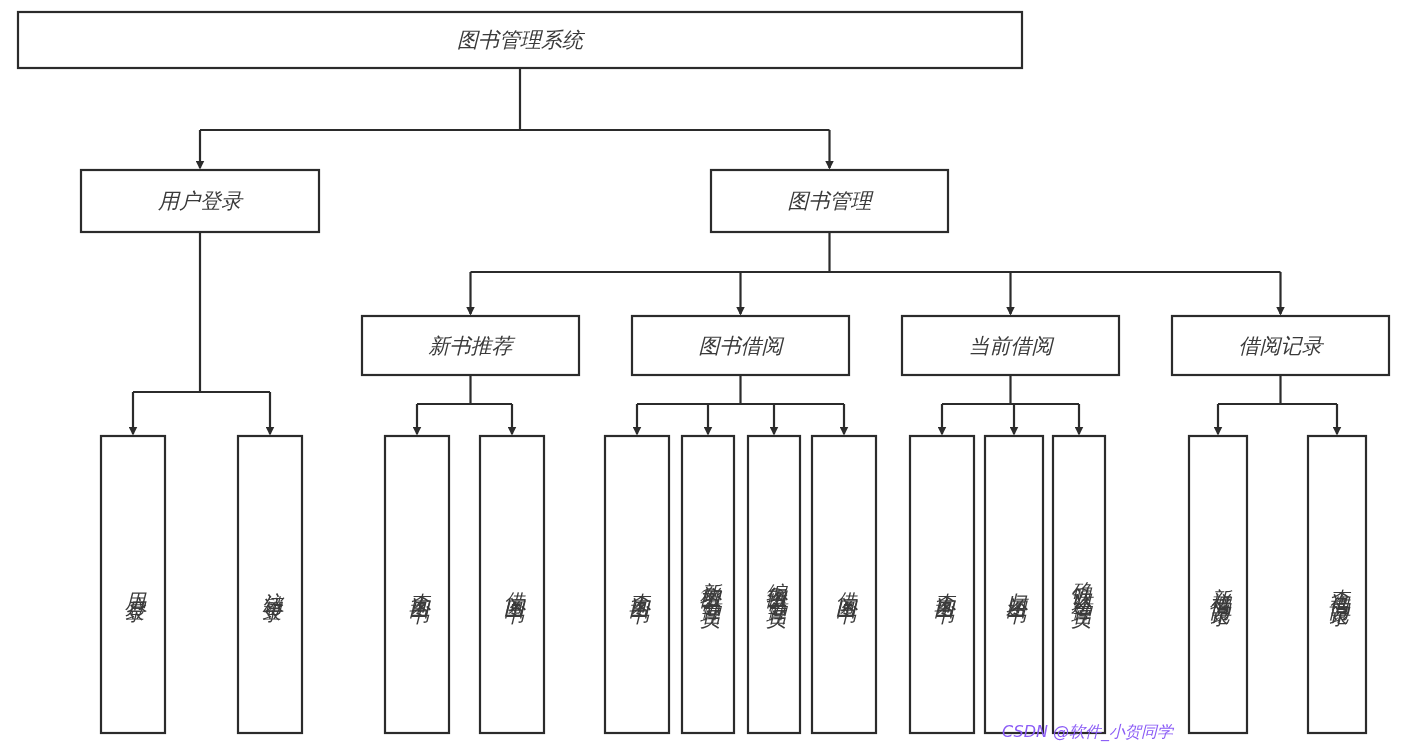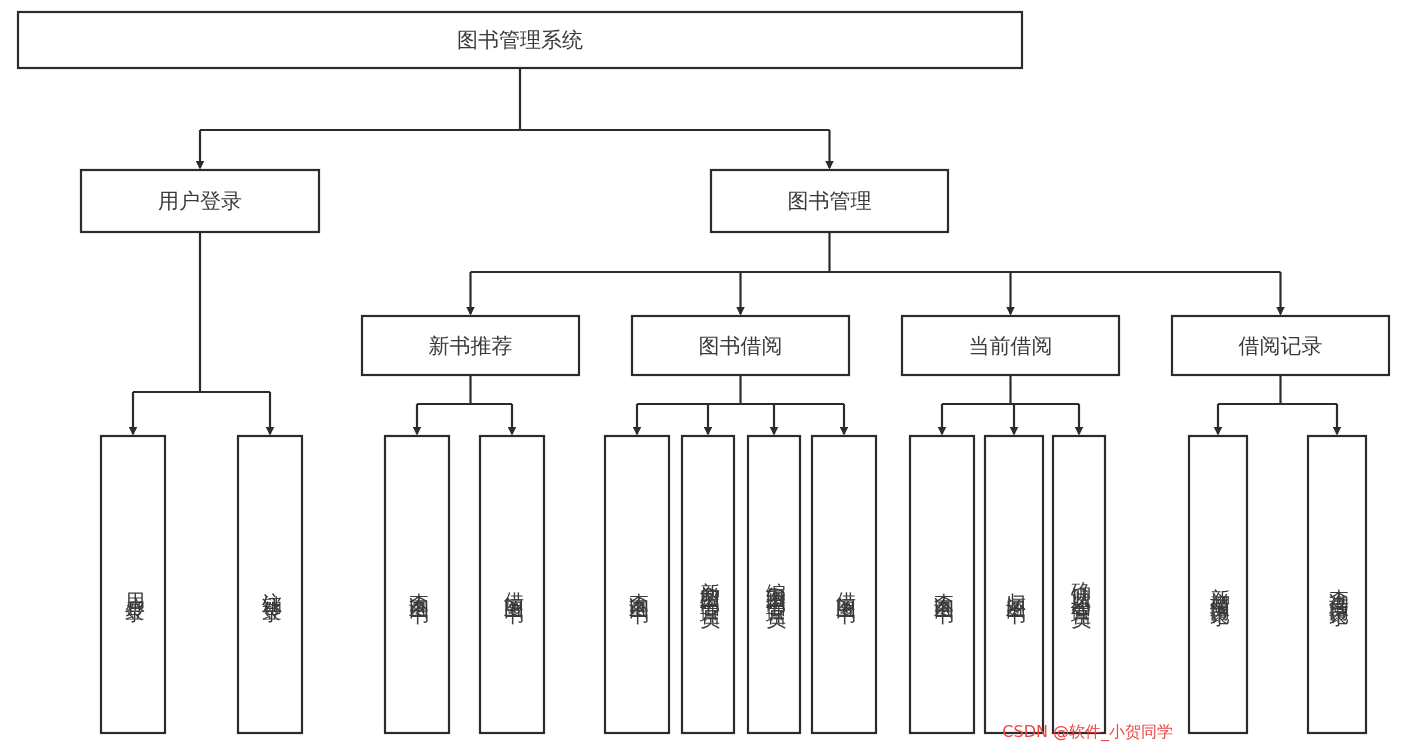--- a/index.html
+++ b/index.html
@@ -1,38 +1,38 @@
 <!DOCTYPE html>
 <html><head>
 <meta charset="utf-8">
 <style>
   html,body{margin:0;padding:0;background:#ffffff;}
   body{
     font-family:"DejaVu Sans","Liberation Sans",sans-serif;
     width:1405px;height:747px;overflow:hidden;position:relative;
   }
-  #stage{position:relative;width:1181px;height:747px;background:#fff;}
+  #stage{position:relative;width:1181px;height:747px;background:#fff;font-style:italic;}
   svg#tree{position:absolute;left:0;top:0;width:1405px;height:747px;}
   .node-rect{fill:#ffffff;stroke:#2b2b2b;stroke-width:2.2;}
   .conn{stroke:#2b2b2b;stroke-width:2.2;fill:none;stroke-linecap:butt;}
   .arrow-head{fill:#2b2b2b;}
   .node-label{
     font-family:"DejaVu Sans","Liberation Sans",sans-serif;
     fill:#3a3a3a;font-size:21px;dominant-baseline:middle;text-anchor:middle;
   }
   .leaf-label{
     font-family:"DejaVu Sans","Liberation Sans",sans-serif;
     fill:#3a3a3a;font-size:20px;
     writing-mode:vertical-rl;text-orientation:upright;
     text-anchor:middle;letter-spacing:4px;
   }
   .watermark{
     position:absolute;right:8px;bottom:4px;
     font-family:"DejaVu Sans","Liberation Sans",sans-serif;
-    font-size:16px;color:#ef4444;white-space:nowrap;user-select:none;margin-left:8px;
+    font-size:16px;color:#8b5cf6;white-space:nowrap;user-select:none;margin-left:8px;
   }
 </style>
 </head>
 <body>
 
 <div id="stage">
   <svg id="tree" viewBox="0 0 1405 747">
     <defs>
       <marker id="arrow" viewBox="0 0 12 12" refX="10" refY="6" markerWidth="9" markerHeight="9" orient="auto-start-reverse" markerUnits="userSpaceOnUse">
         <path d="M 0 0 L 12 6 L 0 12 z" class="arrow-head"></path>

